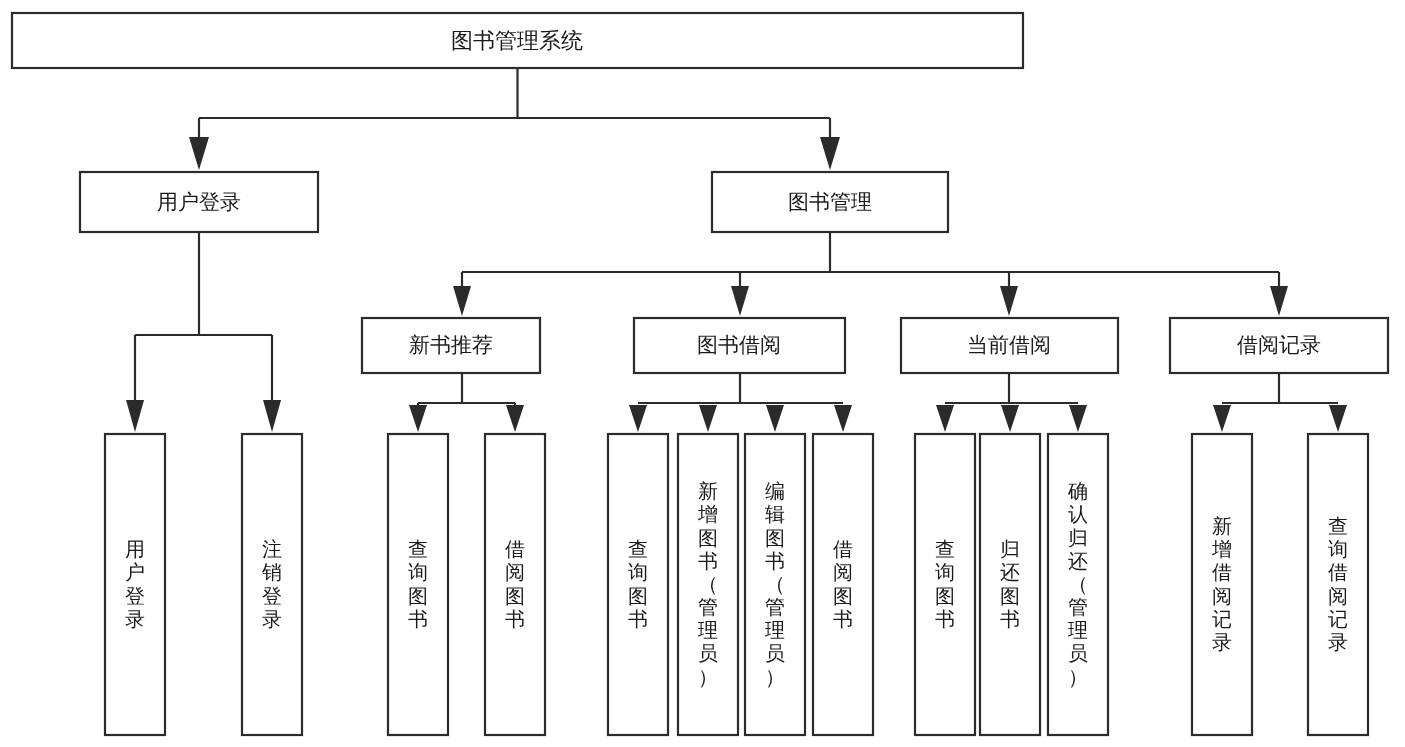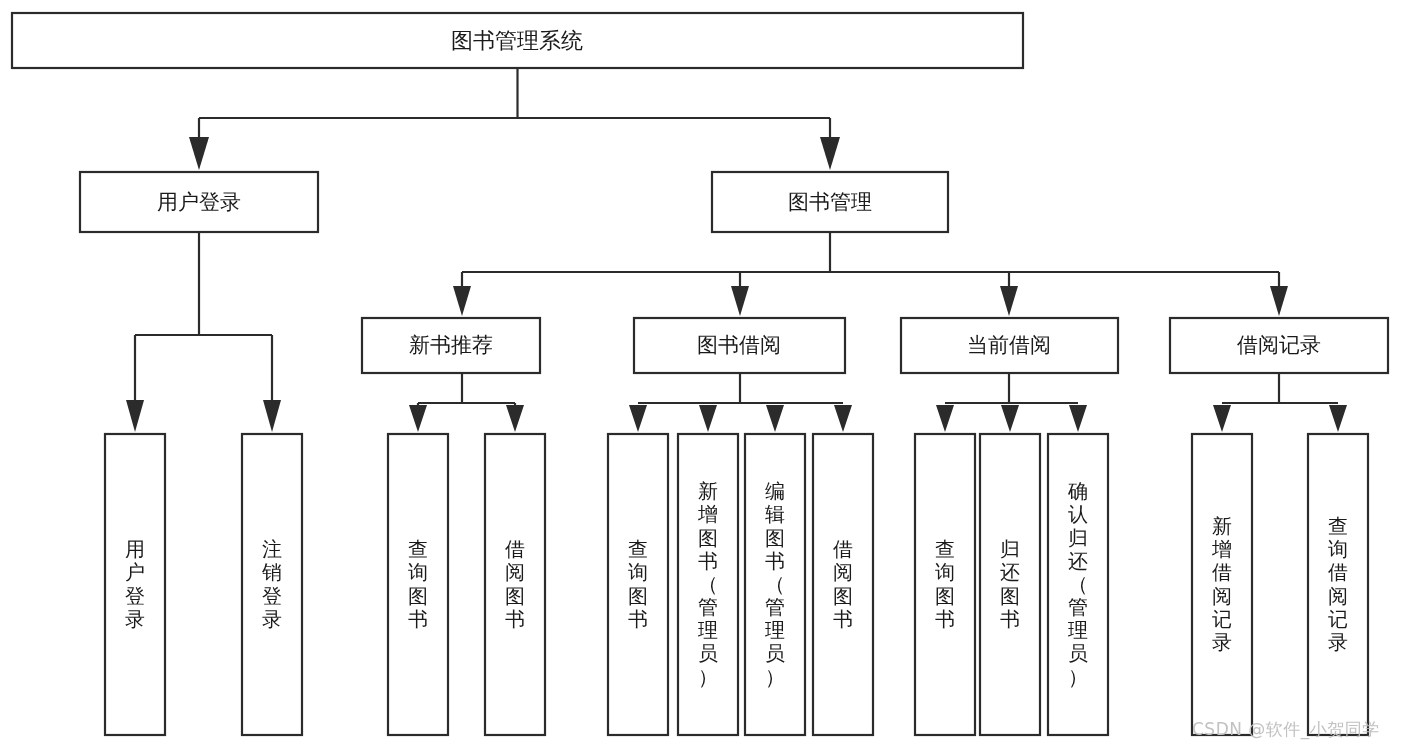--- a/index.html
+++ b/index.html
@@ -279,14 +279,13 @@
       <div class="leaf-label" title="查询借阅记录" style="left: 1308px; top: 434px; width: 60px; height: 301px;">
         <span>查</span>
         <span>询</span>
         <span>借</span>
         <span>阅</span>
         <span>记</span>
         <span>录</span>
       </div>
     </div>
 
-  <div class="watermark" style="left:1192px; top:718px;">CSDN @软件_小贺同学</div>
 </div>
 
 </body></html>

